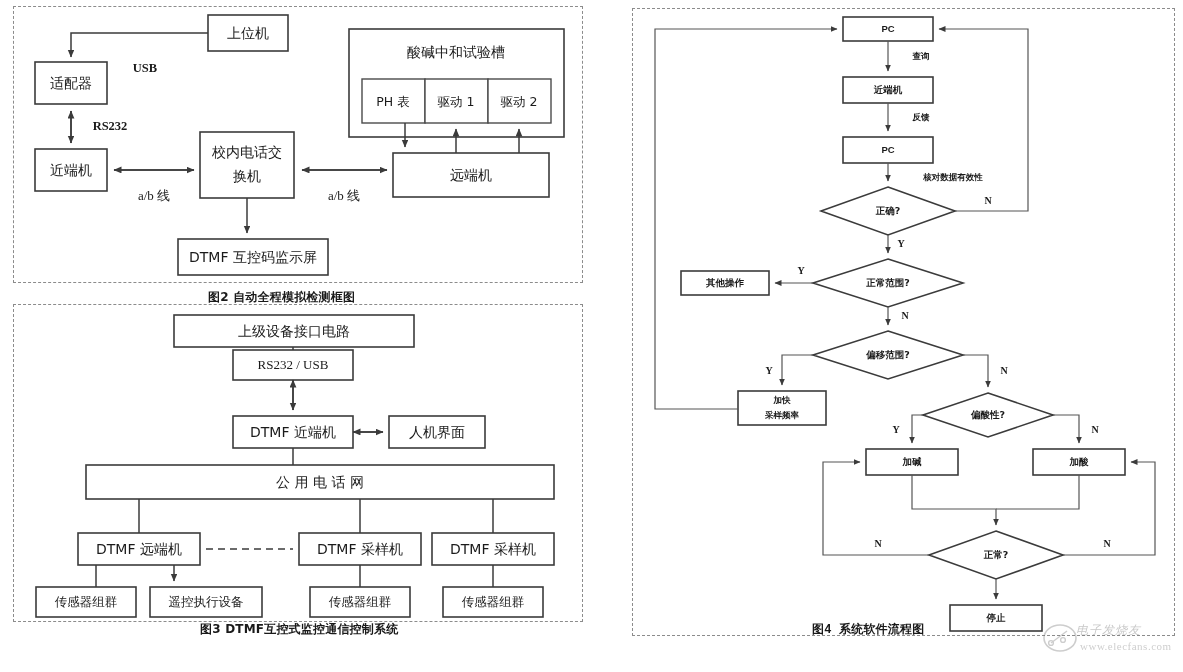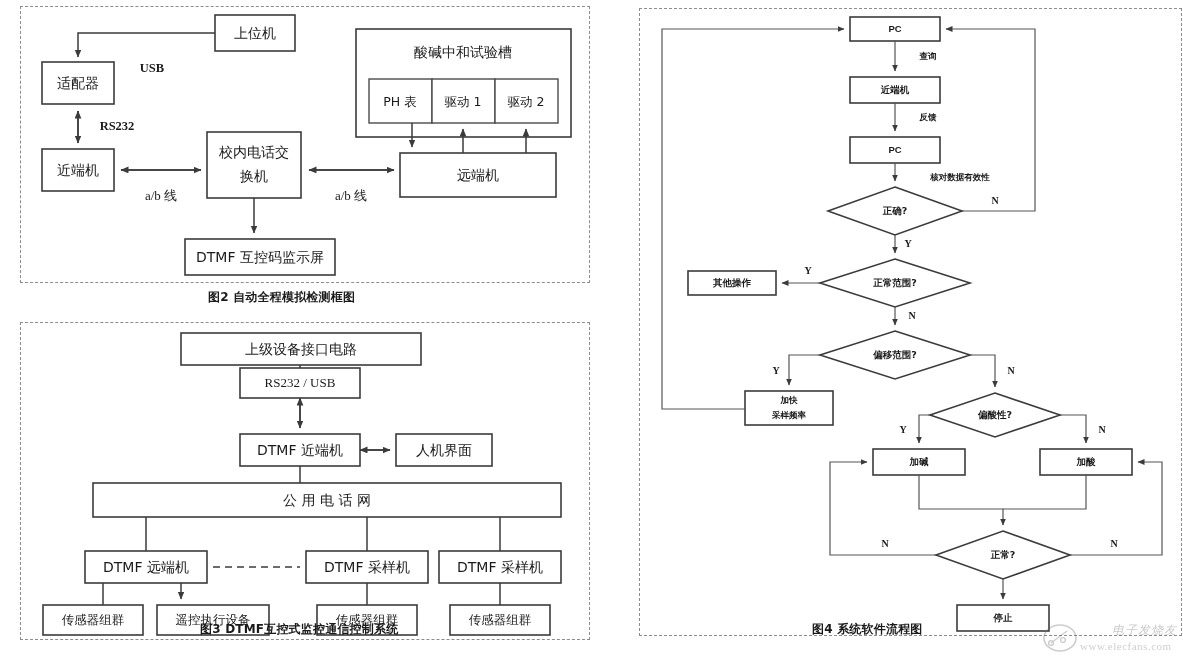--- a/index.html
+++ b/index.html
@@ -6,21 +6,21 @@
   body{
     width:1183px;height:672px;
     font-family:"Liberation Sans","DejaVu Sans",sans-serif;
     color:#1a1a1a;
     overflow:hidden;
     position:relative;
   }
   .page{position:absolute;inset:0;}
 
   .panel{position:absolute;}
-  .dashed{border:1px dashed #8c8c8c;box-sizing:border-box;margin-left:7px;}
+  .dashed{border:1px dashed #8c8c8c;box-sizing:border-box;}
 
   .caption{
     position:absolute;
     font-family:"DejaVu Sans","Liberation Sans",sans-serif;
     font-size:12px;font-weight:bold;color:#1a1a1a;
     white-space:nowrap;letter-spacing:.2px;text-align:right;
   }
 
   svg{display:block;overflow:visible;}
   .bx{fill:#ffffff;stroke:#3b3b3b;stroke-width:1.6;}
@@ -109,21 +109,21 @@
 
       <text class="t-lat-b" x="131" y="62">USB</text>
       <text class="t-lat-b" x="96" y="120">RS232</text>
       <text class="t-lat" x="140" y="190">a/b 线</text>
       <text class="t-lat" x="330" y="190">a/b 线</text>
     </svg>
   </div>
 
   <div class="caption" style="left:208px;top:289px;">图2  自动全程模拟检测框图</div>
 
-  <div class="panel dashed" style="left:13px;top:322px;width:570px;height:318px;text-align:center;">
+  <div class="panel dashed" style="left:13px;top:304px;width:570px;height:318px;text-align:center;">
     <svg width="568" height="316" viewBox="0 0 568 316">
 
       <rect class="bx" x="160" y="10" width="240" height="32"></rect>
       <text class="t-cn" x="280" y="27">上级设备接口电路</text>
 
       <rect class="bx" x="219" y="45" width="120" height="30"></rect>
       <text class="t-lat" x="279" y="61">RS232 / USB</text>
 
       <rect class="bx" x="219" y="111" width="120" height="32"></rect>
       <text class="t-cn" x="279" y="128">DTMF 近端机</text>
@@ -266,26 +266,26 @@
       <path class="ln-thin" d="M296,546 L190,546 L190,453 L227,453" marker-end="url(#fah)"></path>
       <text class="t-yn" x="245" y="536">N</text>
 
       <path class="ln-thin" d="M430,546 L522,546 L522,453 L498,453" marker-end="url(#fah)"></path>
       <text class="t-yn" x="474" y="536">N</text>
 
       <path class="ln-thin" d="M363,570 L363,590" marker-end="url(#fah)"></path>
     </svg>
   </div>
 
-  <div class="caption" style="left:812px;top:621px;">图4  系统软件流程图</div>
+  <div class="caption" style="left:812px;top:621px;font-family:Liberation Mono, monospace;">图4  系统软件流程图</div>
 
   <div class="wm" style="left:1043px;top:621px;">
     <svg width="34" height="34" viewBox="0 0 34 34">
       <ellipse cx="17" cy="17" rx="16" ry="13" fill="none" stroke="#666" stroke-width="1.6"></ellipse>
       <line x1="8" y1="22" x2="24" y2="10" stroke="#666" stroke-width="1.4"></line>
       <circle cx="8" cy="22" r="2.4" fill="none" stroke="#666" stroke-width="1.4"></circle>
       <circle cx="20" cy="19" r="2.4" fill="none" stroke="#666" stroke-width="1.4"></circle>
     </svg>
   </div>
-  <div class="wm wm-txt" style="left:1112px;top:622px;">电子发烧友</div>
+  <div class="wm wm-txt" style="left:1076px;top:622px;">电子发烧友</div>
   <div class="wm wm-url" style="left:1080px;top:640px;">www.elecfans.com</div>
 
 </div>
 
 </body></html>

